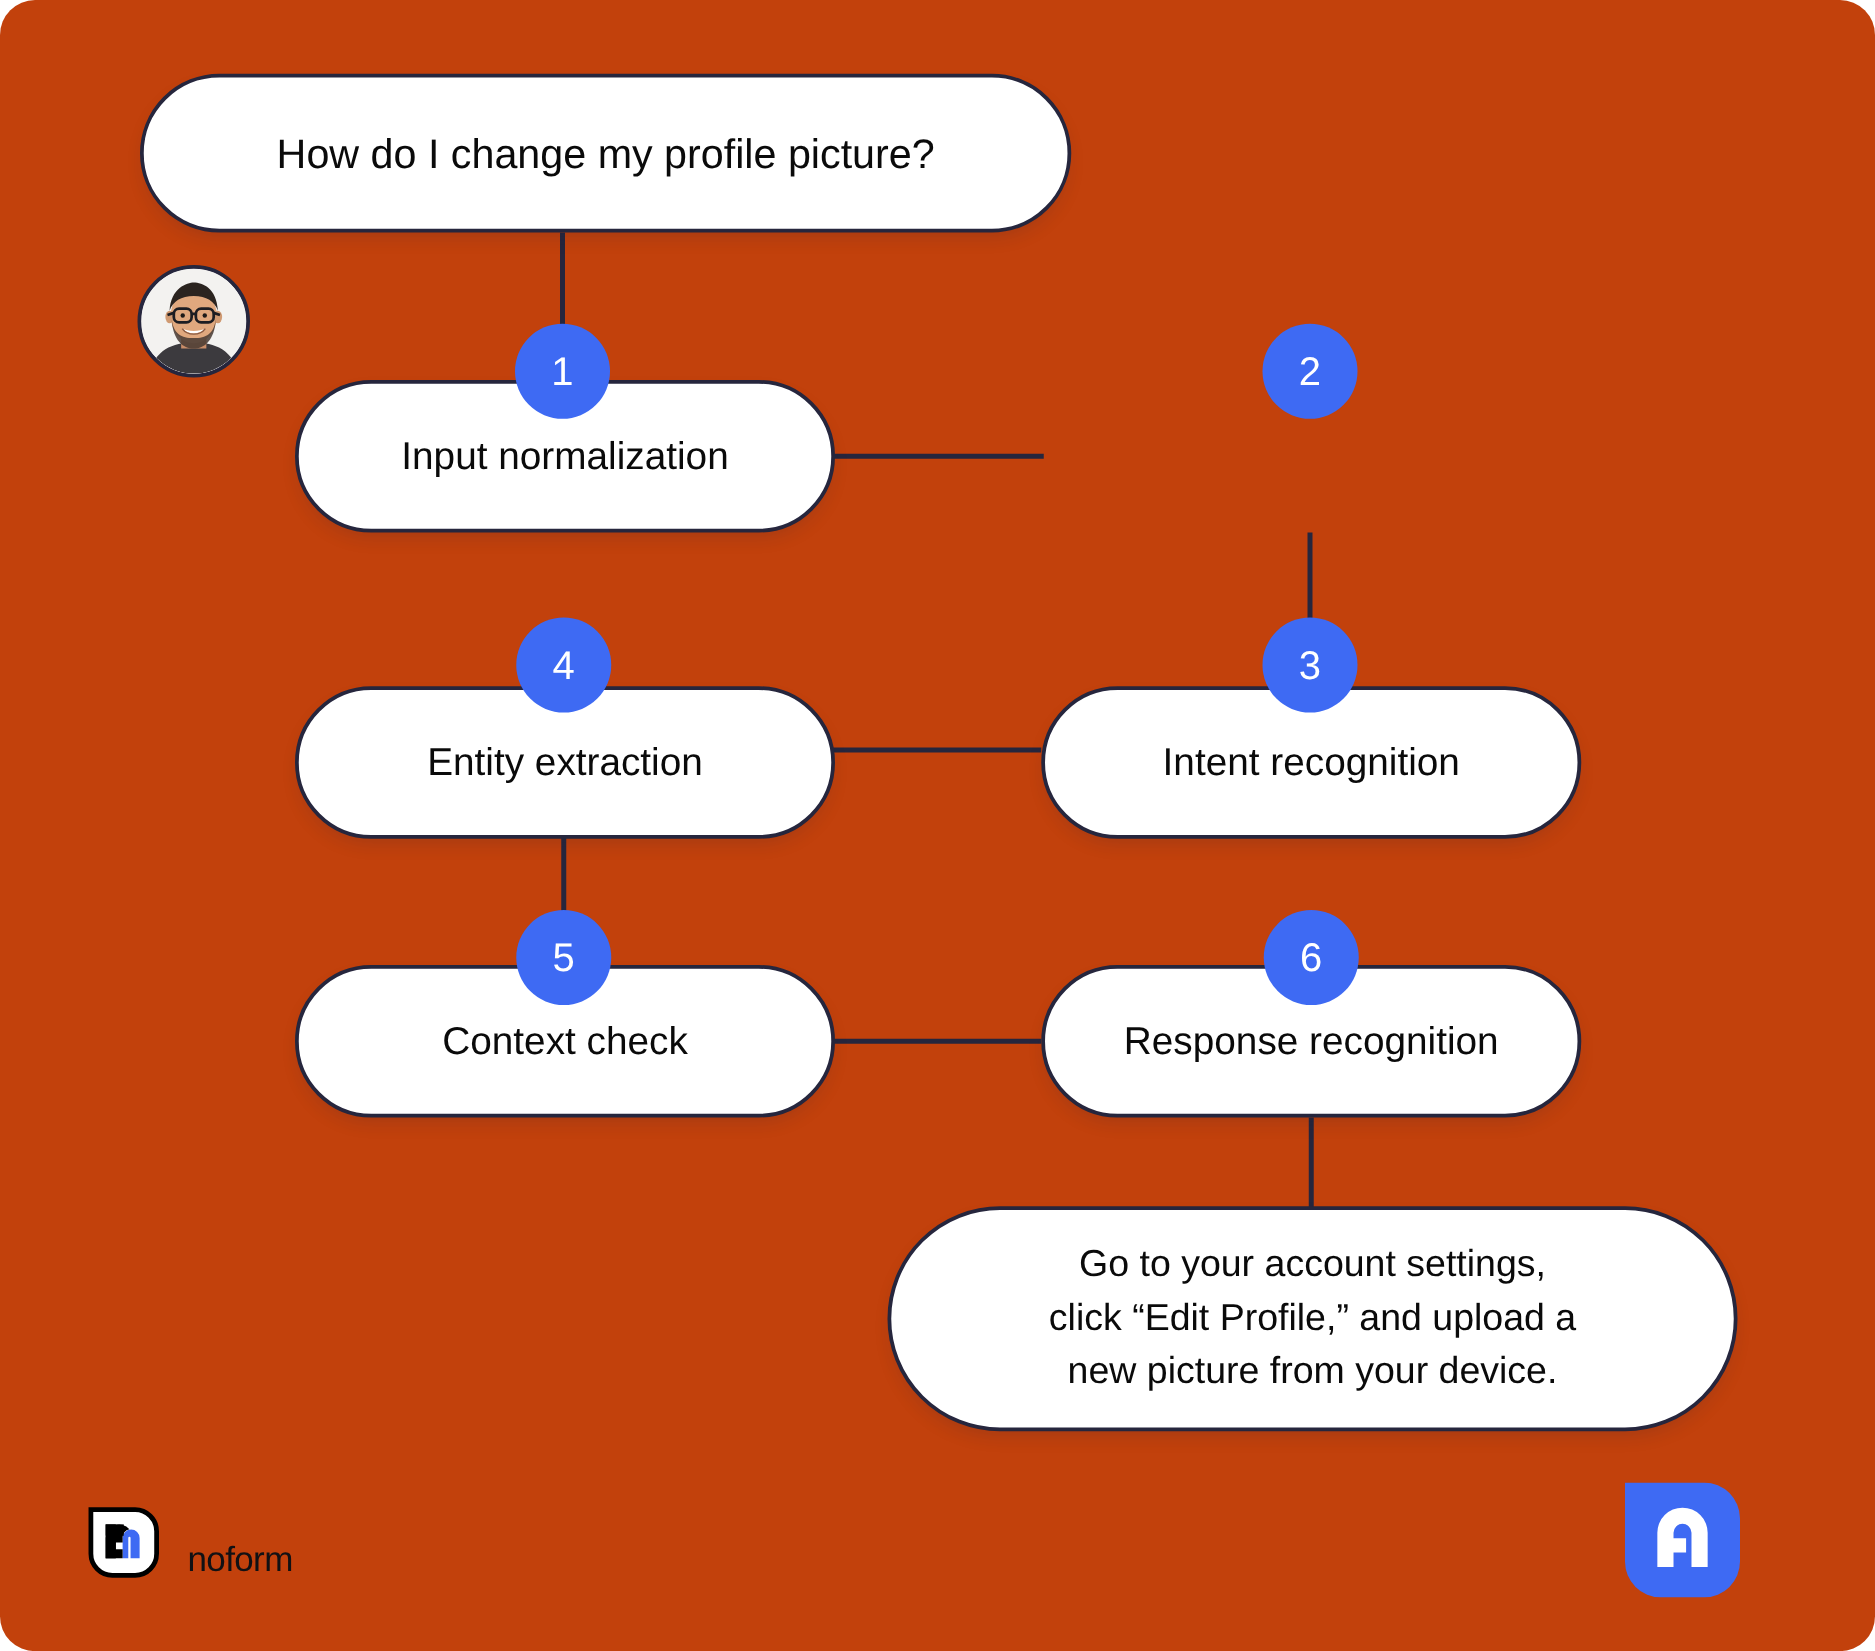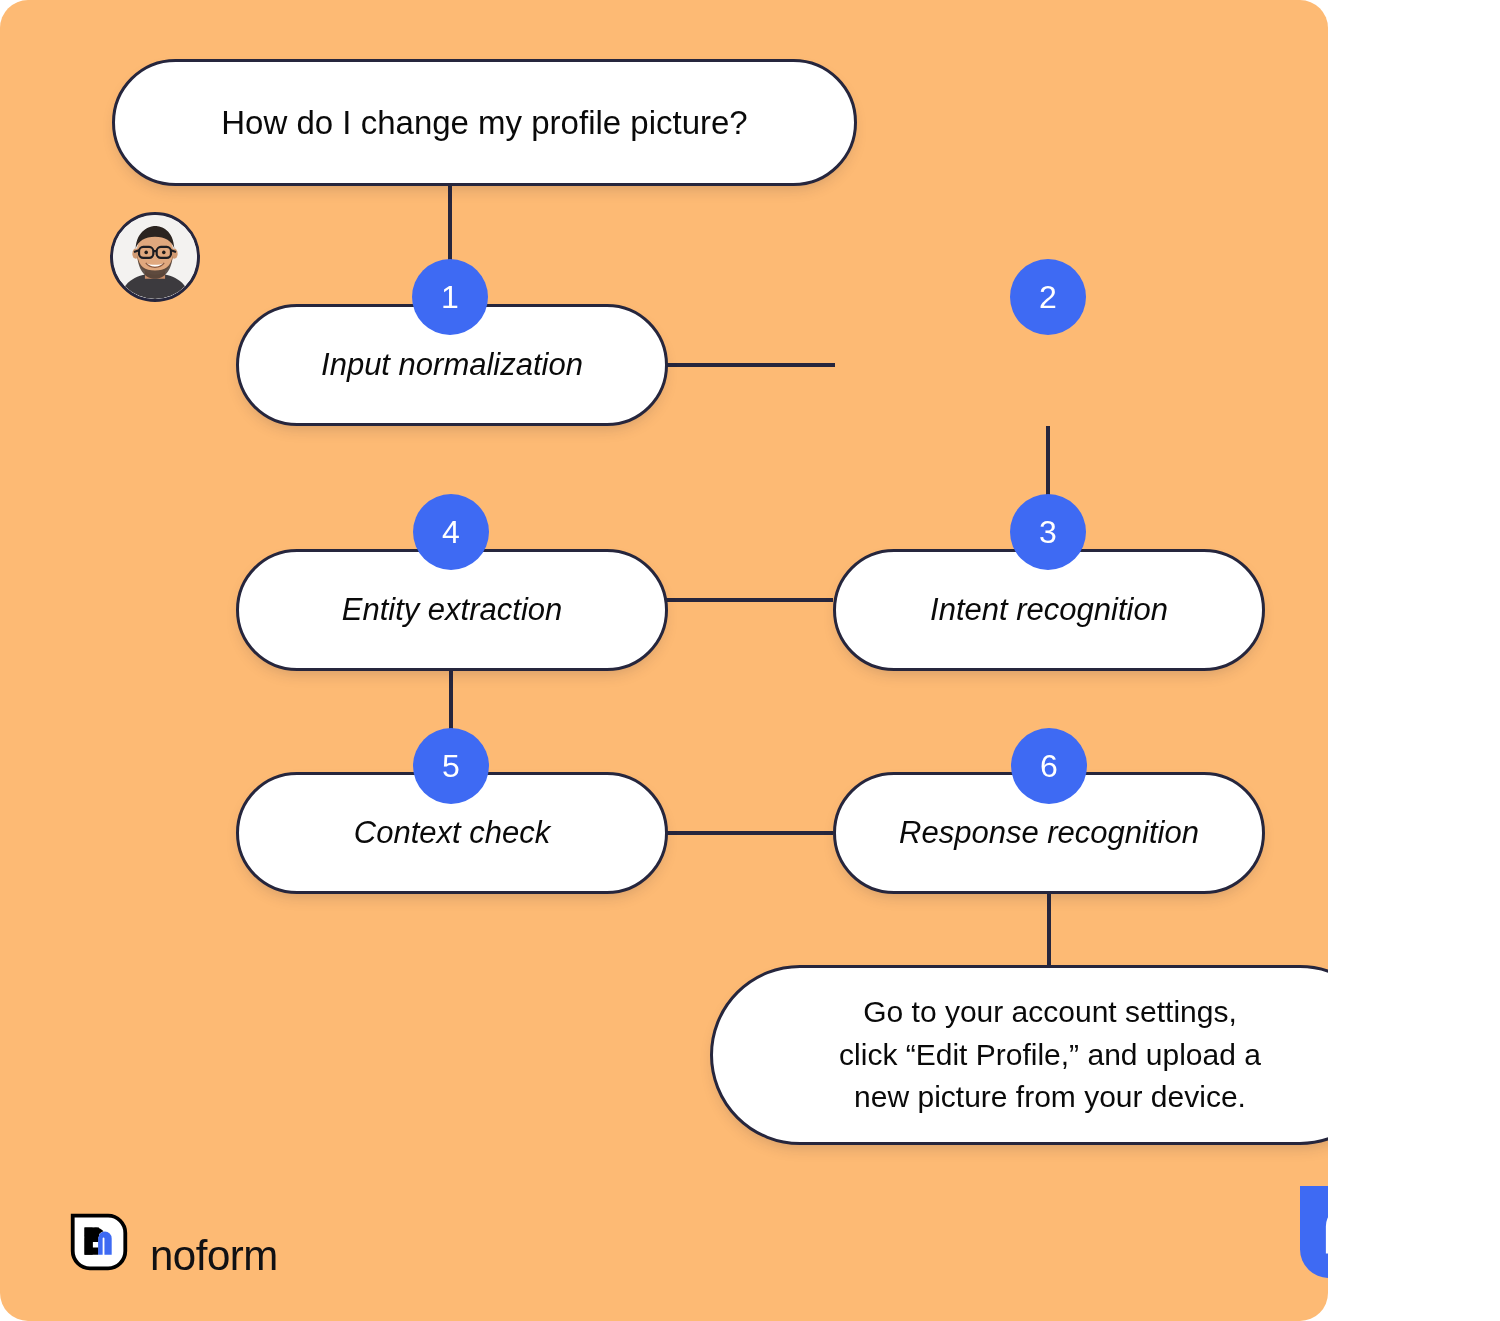--- a/index.html
+++ b/index.html
@@ -9,23 +9,23 @@
   }
   body {
     width: 1500px;
     height: 1321px;
     font-family: "Liberation Sans", sans-serif;
     -webkit-font-smoothing: antialiased;
   }
 
   #canvas {
     position: relative;
-    width: 1328px;
+    width: 1500px;
     height: 1321px;
-    background: #fdba74;
+    background: #c2410c;
     border-radius: 28px;
     overflow: hidden;
   }
 
   
   #wires {
     position: absolute;
     left: 0;
     top: 0;
     width: 1500px;
@@ -74,21 +74,20 @@
   #answer-bubble .label {
     font-size: 30px;
     line-height: 1.42;
     white-space: pre-line;
   }
 
   
   .step {
     width: 432px;
     height: 122px;
-    font-style: italic;
   }
   .step .label { font-size: 31px; }
 
   .col-left  { left: 236px; }
   .col-right { left: 833px; }
 
   .row-1 { top: 304px; }
   .row-2 { top: 549px; }
   .row-3 { top: 772px; justify-content: center; }
 
@@ -131,21 +130,21 @@
     display: flex;
     align-items: center;
     gap: 22px;
     z-index: 3;
   }
   #brand-mark {
     width: 58px;
     height: 58px;
   }
   #brand-name {
-    font-size: 42px;
+    font-size: 28px;
     color: #111114;
     letter-spacing: -0.5px;
     margin-top: 29px;
   }
 
   #app-icon {
     position: absolute;
     left: 1300px;
     top: 1186px;
     width: 92px;

